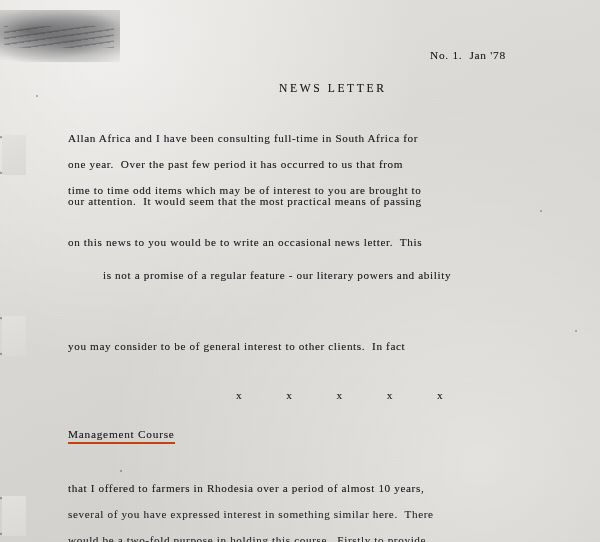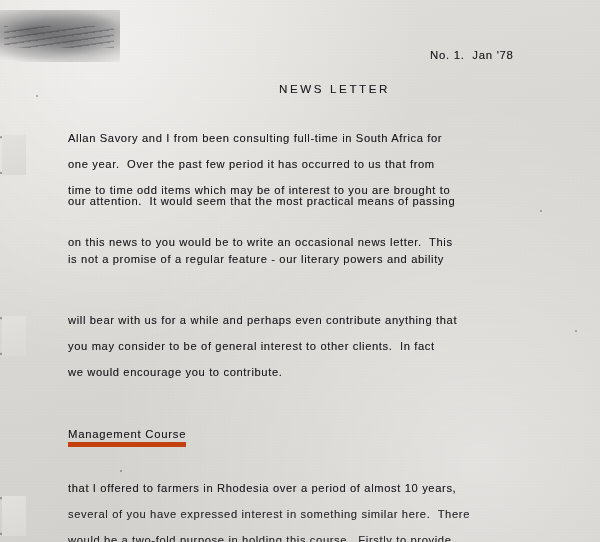--- a/index.html
+++ b/index.html
@@ -6,21 +6,21 @@
     margin: 0;
     padding: 0;
     background: #8a8a8a;
   }
   #page {
     position: relative;
     width: 600px;
     height: 542px;
     background: #d8d6d2;
     overflow: hidden;
-    font-family: Liberation Sans, sans-serif;
+    font-family: Liberation Serif, serif;
     color: #16161a;
   }
   
   #paper-texture {
     position: absolute;
     inset: 0;
     background:
       radial-gradient(ellipse at 18% 8%, rgba(255,255,255,0.55) 0%, rgba(255,255,255,0.0) 45%),
       radial-gradient(ellipse at 80% 85%, rgba(255,255,255,0.40) 0%, rgba(255,255,255,0.0) 55%),
       linear-gradient(160deg, #e3e1dd 0%, #dbd9d5 40%, #cfcdc9 100%);
@@ -121,21 +121,21 @@
     left: 236px;
     top: 388px;
     font-size: 11.4px;
     letter-spacing: 9px;
   }
   #section-heading {
     left: 68px;
     top: 427px;
     font-size: 11.3px;
     letter-spacing: 0.75px;
-    border-bottom: 5px solid #c2410c;
+    border-bottom: 2px solid #c2410c;
     padding-bottom: 1px;
   }
   .faded {
     opacity: 0.93;
     text-align: right;
   }
   
   .speck {
     position: absolute;
     background: rgba(60,60,65,0.45);
@@ -160,30 +160,29 @@
   <div class="speck" style="left:575px; top:330px; width:2px; height:2px;"></div>
   <div class="speck" style="left:120px; top:470px; width:1.5px; height:1.5px;"></div>
   <div class="speck" style="left:36px; top:95px; width:2px; height:2px;"></div>
 
   <div id="content">
 
     <div class="line" id="issue-line">No. 1.  Jan '78</div>
 
     <div class="line" id="doc-title">NEWS LETTER</div>
 
-    <div class="line body-line" style="top:131px;">Allan Savory and I from been consulting full-time in South Africa for</div>
+    <div class="line body-line" style="top:131px;">Allan Africa and I have been consulting full-time in South Africa for</div>
     <div class="line body-line" style="top:157px;">one year.  Over the past few period it has occurred to us that from</div>
     <div class="line body-line" style="top:183px;">time to time odd items which may be of interest to you are brought to</div>
     <div class="line body-line" style="top:194px;">our attention.  It would seem that the most practical means of passing</div>
     <div class="line body-line" style="top:235px;text-align:center;">on this news to you would be to write an occasional news letter.  This</div>
-    <div class="line body-line" style="top:252px;">is not a promise of a regular feature - our literary powers and ability</div>
-    <div class="line body-line" style="top:313px;">will bear with us for a while and perhaps even contribute anything that</div>
+    <div class="line body-line" style="top:268px;margin-left:35px;">is not a promise of a regular feature - our literary powers and ability</div>
     <div class="line body-line" style="top:339px;">you may consider to be of general interest to other clients.  In fact</div>
-    <div class="line body-line" style="top:365px;">we would encourage you to contribute.</div>
 
+    <div class="line" id="divider">x   x   x   x   x</div>
 
     <div class="line" id="section-heading">Management Course</div>
 
     <div class="line body-line" style="top:481px;">that I offered to farmers in Rhodesia over a period of almost 10 years,</div>
     <div class="line body-line faded" style="top:507px;">several of you have expressed interest in something similar here.  There</div>
     <div class="line body-line faded" style="top:533px;">would be a two-fold purpose in holding this course.  Firstly to provide</div>
 
   </div>
 </div>
 

